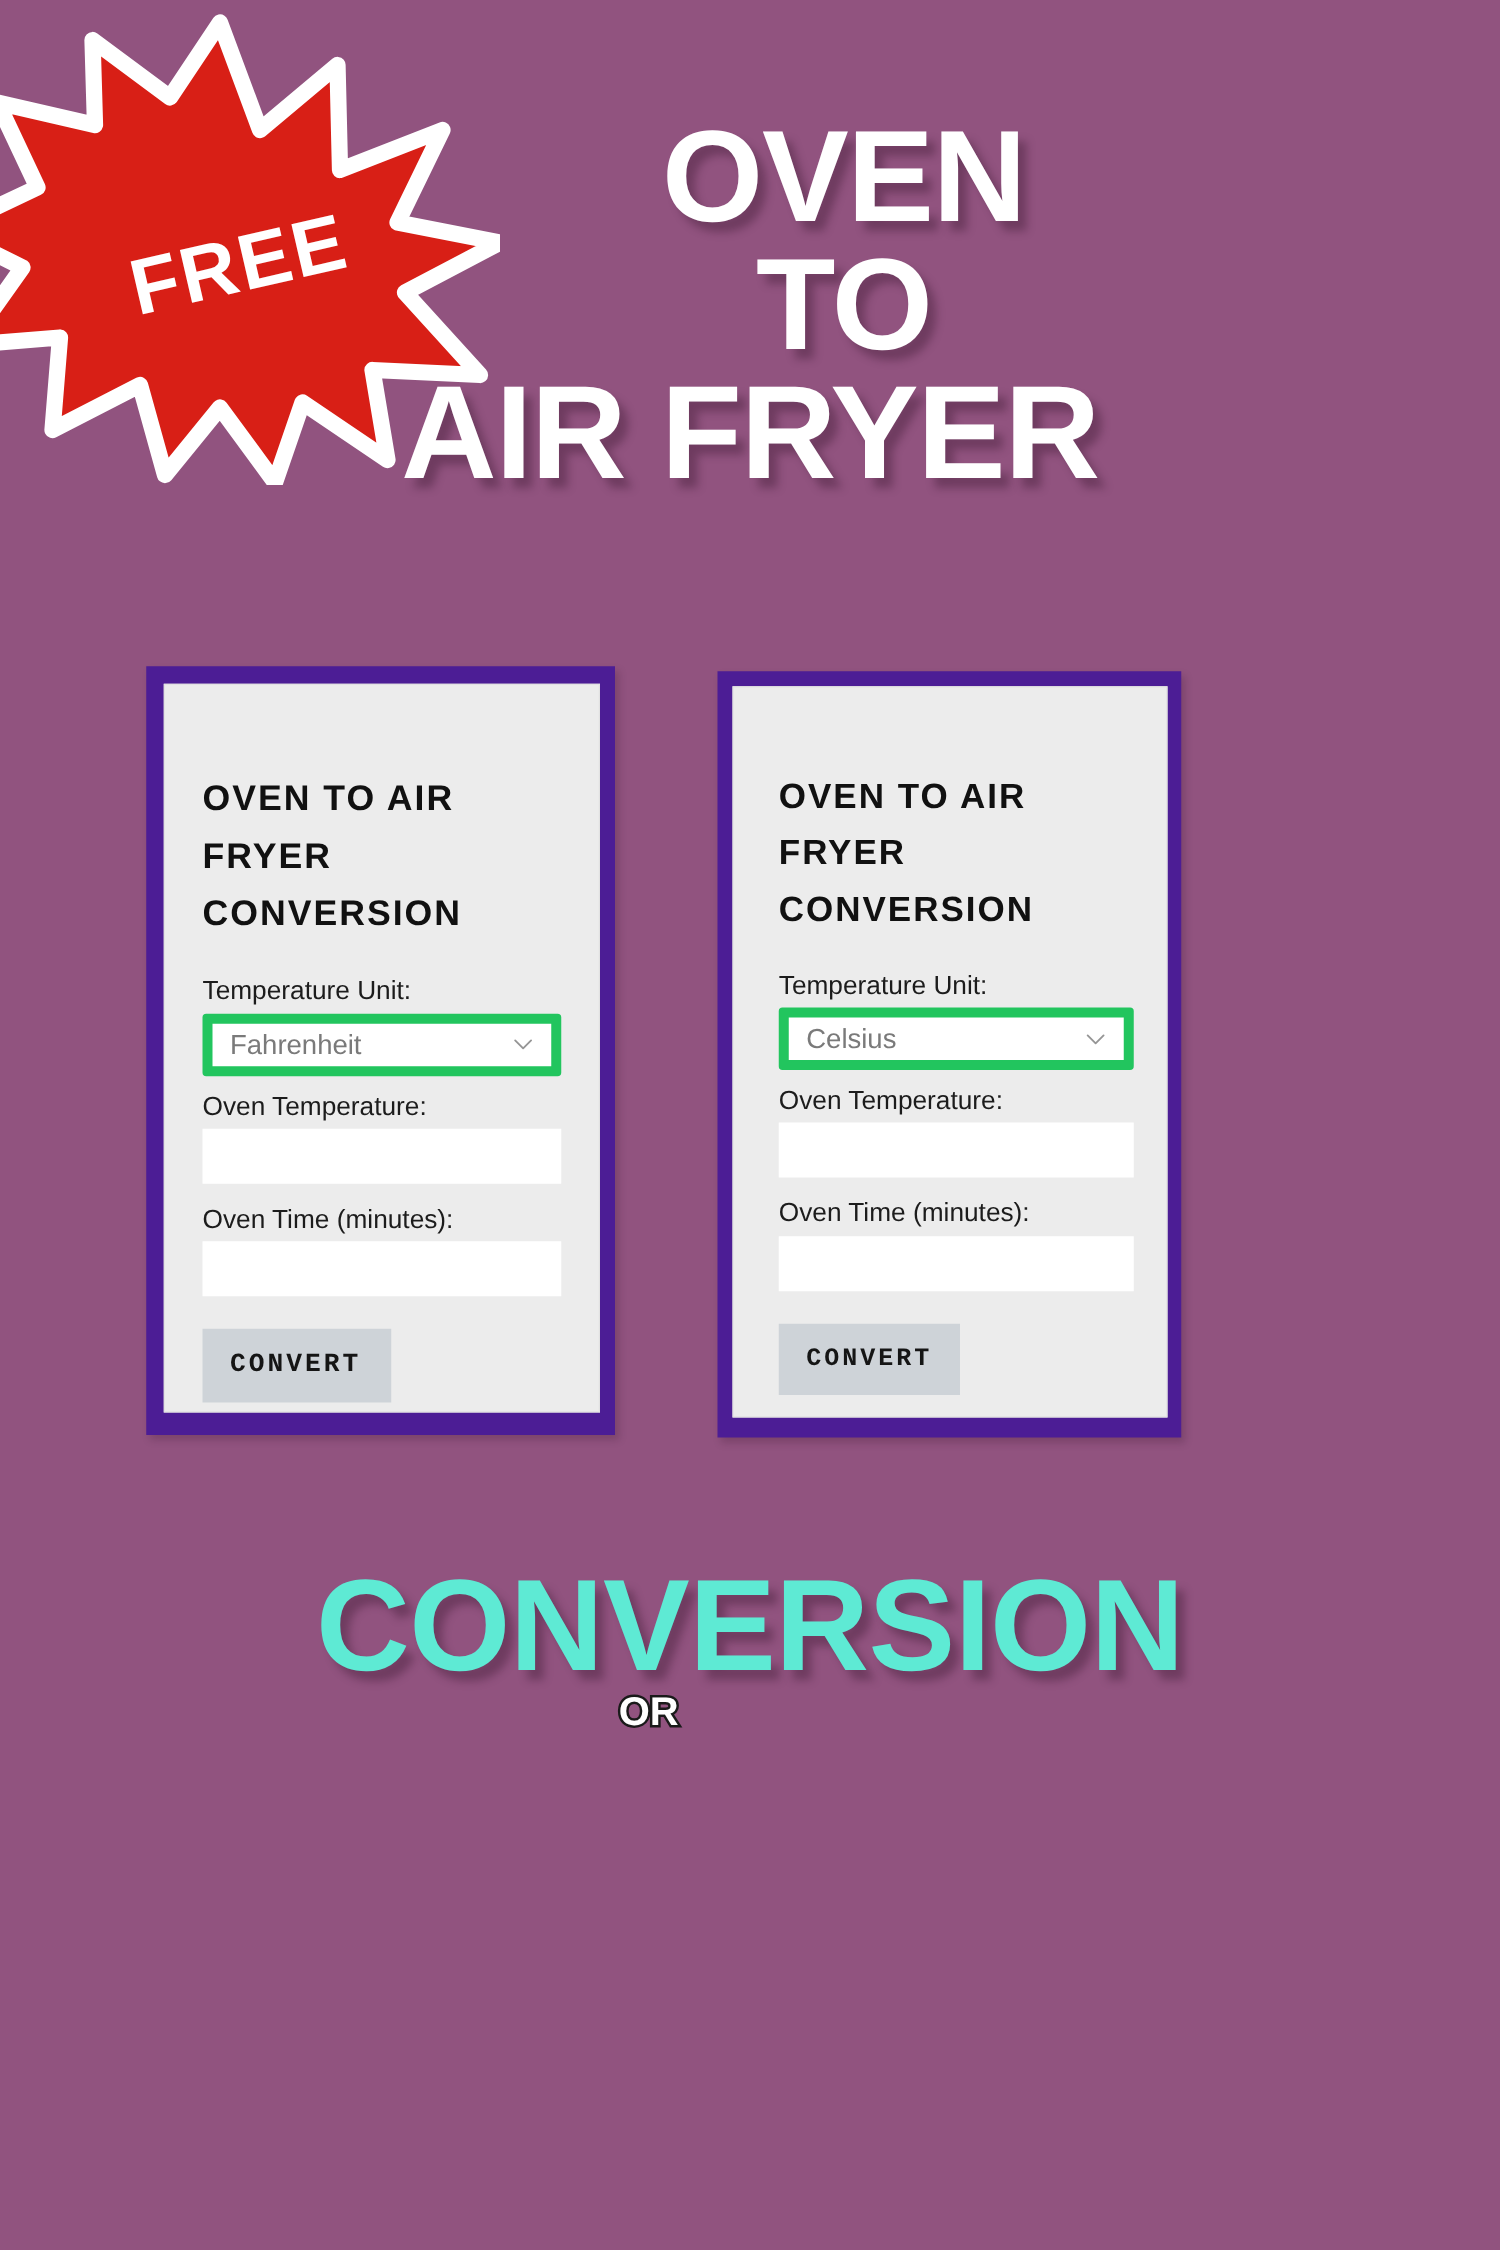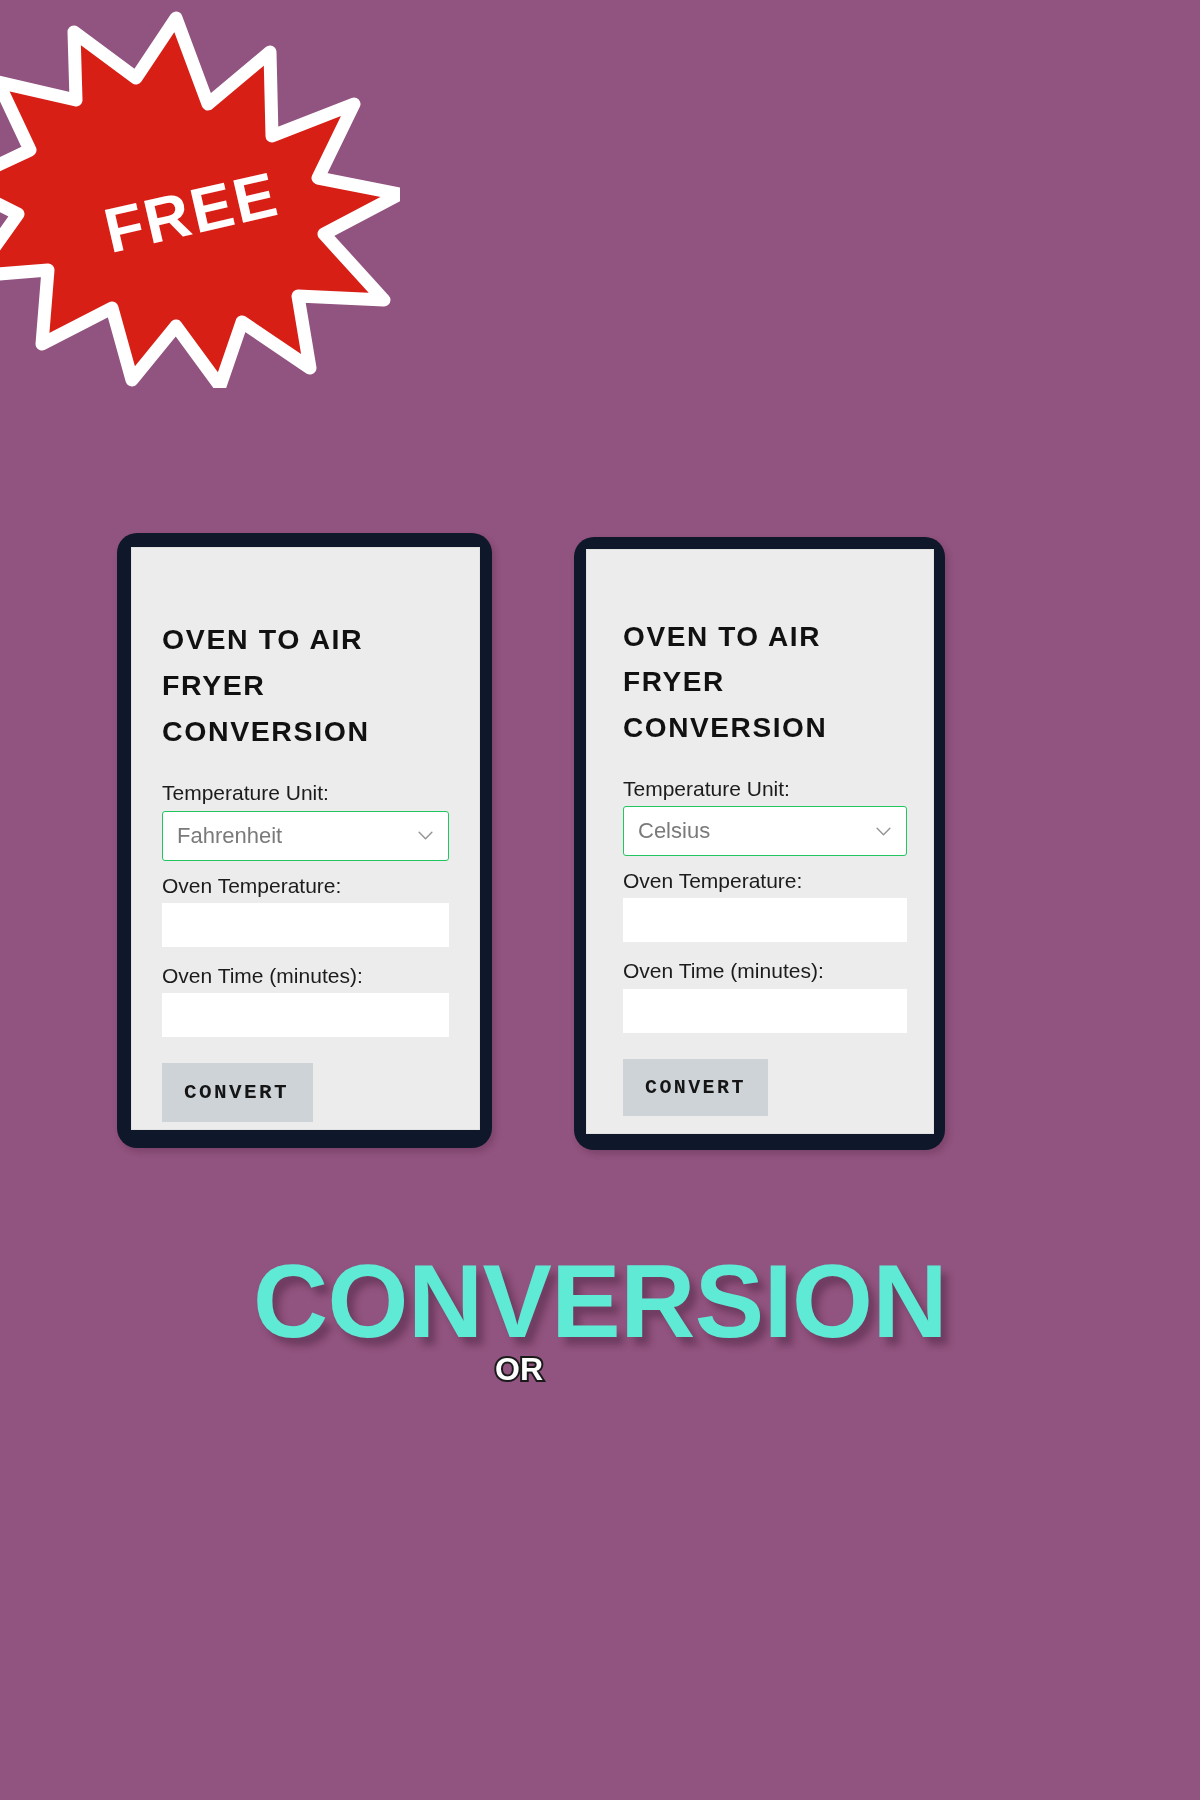--- a/index.html
+++ b/index.html
@@ -72,23 +72,22 @@
   .forms-row {
     position: absolute;
     left: 0;
     right: 0;
     top: 533px;
     height: 615px;
   }
 
   .card-frame {
     position: absolute;
-    background: #0f172a;
+    background: #4c1d95;
     box-shadow: 3px 4px 6px rgba(50,20,42,0.22);
-    border-radius: 20px;
   }
   .card-frame.left  { left: 117px; top: 0px;   width: 375px; height: 615px; padding: 14px 12px 18px 14px; box-sizing: border-box; }
   .card-frame.right { left: 574px; top: 531px; width: 371px; height: 613px; padding: 12px 11px 16px 12px; box-sizing: border-box; position: absolute; }
 
   .card-inner {
     background: #ececec;
     width: 100%;
     height: 100%;
     box-sizing: border-box;
     border: 1px solid #e2e2e2;
@@ -117,21 +116,21 @@
     margin-bottom: 5px;
     line-height: 1.2;
     font-weight: 400;
   }
 
   .select-wrap {
     position: relative;
     height: 50px;
     margin-bottom: 12px;
     background: #ffffff;
-    border: 1px solid #22c55e;
+    border: 8px solid #22c55e;
     border-radius: 3px;
     box-sizing: border-box;
     display: flex;
     align-items: center;
     padding: 0 14px;
   }
   .select-value {
     font-size: 22px;
     color: #7a7a7a;
     flex: 1;
@@ -195,20 +194,25 @@
     letter-spacing: -0.5px;
     text-shadow: 7px 8px 7px rgba(60, 25, 50, 0.40);
   }
   .bottom-title .line { display: block; white-space: nowrap; }
 </style>
 </head>
 <body style="background: rgb(145, 83, 127);">
 
 <div class="hero">
 
+  <h1 class="hero-title">
+    <span class="line l1">OVEN</span>
+    <span class="line l2">TO</span>
+    <span class="line l3">AIR FRYER</span>
+  </h1>
 
   <div class="free-burst">
     <svg viewBox="0 0 420 380">
       <polygon points="196,10 228,96 290,44 292,128 374,96 338,170 420,186 344,226 404,292 318,288 330,360 262,314 240,378 196,318 152,372 132,300 62,336 68,262 -6,268 38,206 -22,176 50,142 18,74 96,92 94,24 156,70" fill="#d81f16" stroke="#ffffff" stroke-width="13" stroke-linejoin="round"></polygon>
     </svg>
     <div class="free-label">
       <span>FREE</span>
     </div>
   </div>
 </div>

